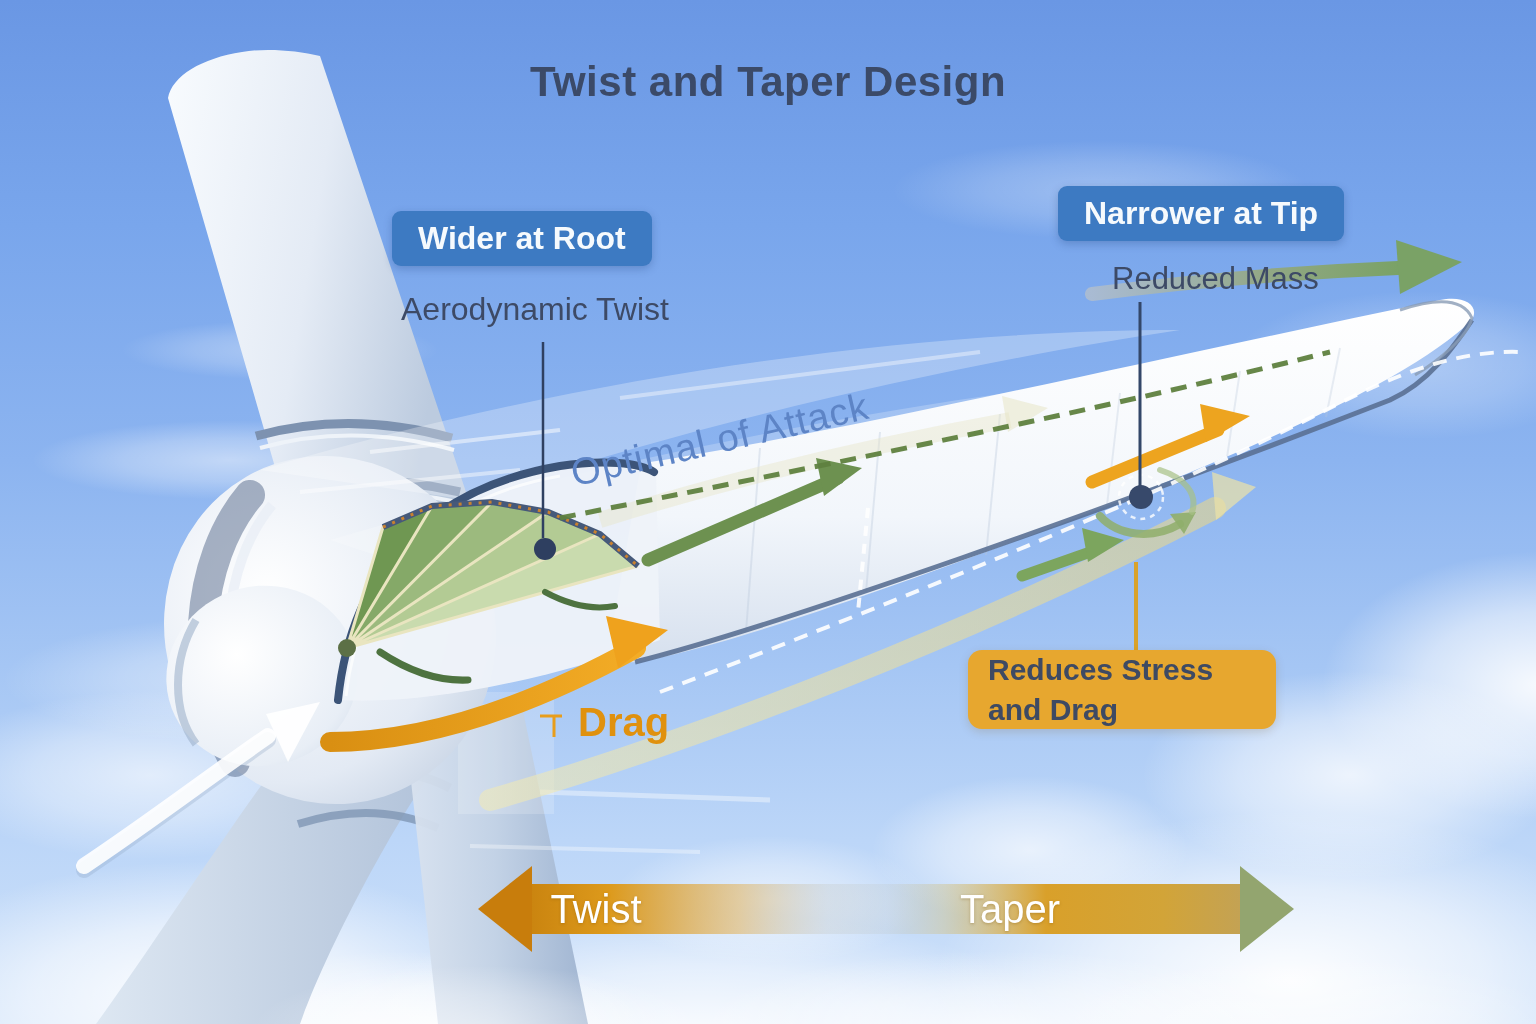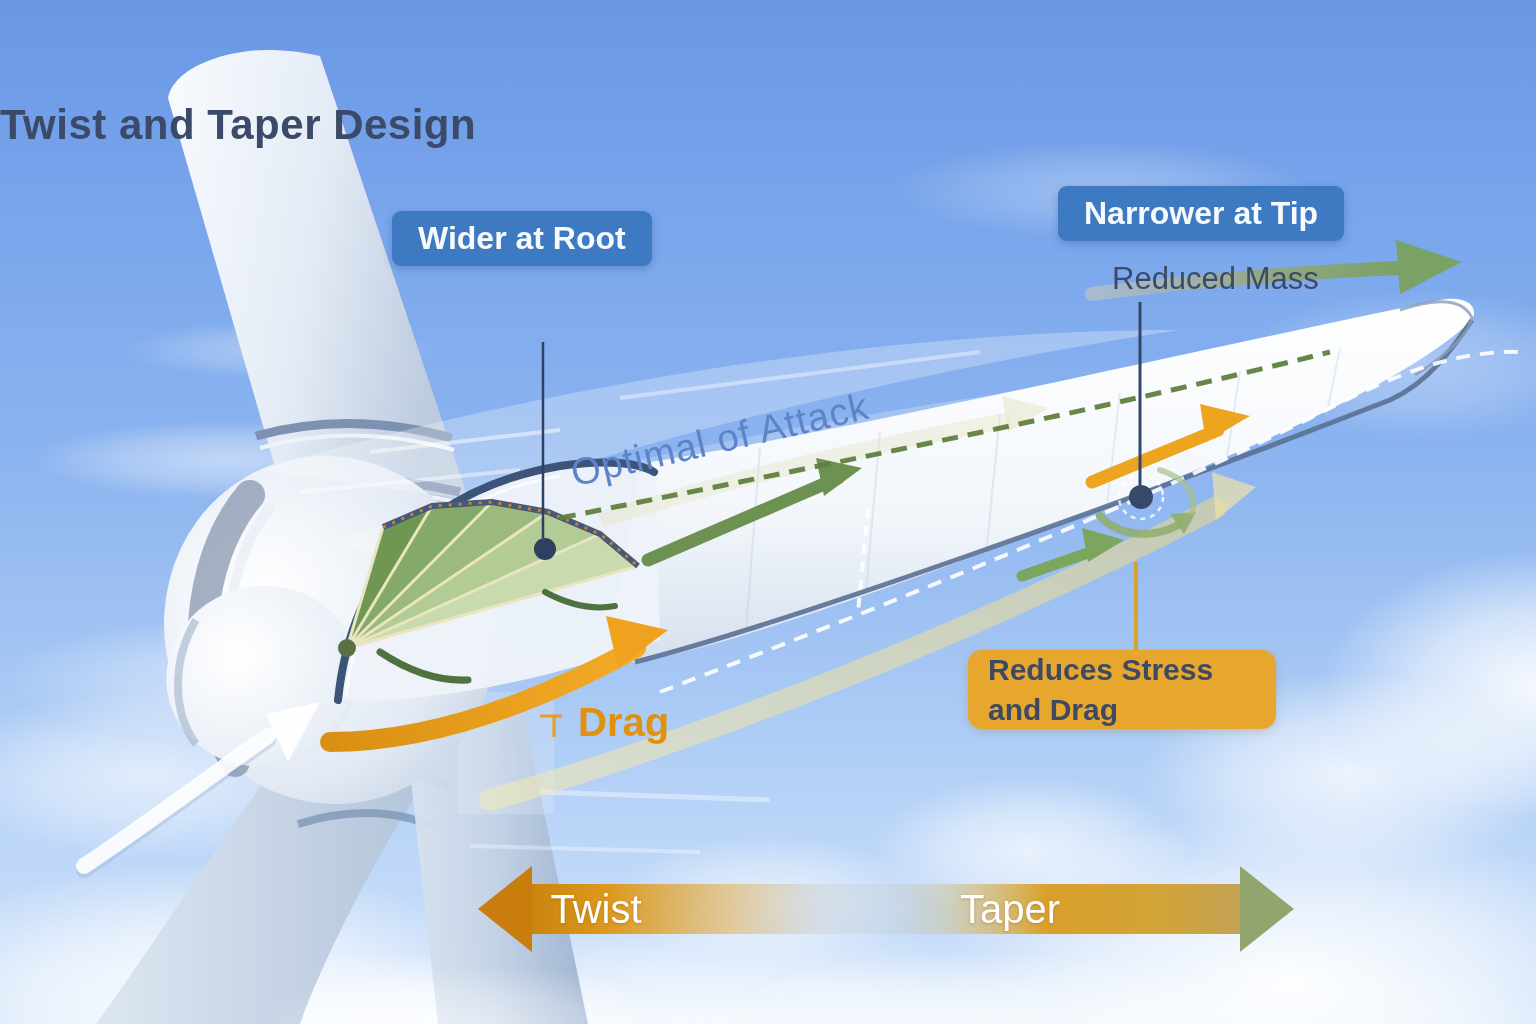--- a/index.html
+++ b/index.html
@@ -5,21 +5,21 @@
   html,body{margin:0;padding:0;background:#222;}
   #stage{
     position:relative;width:1536px;height:1024px;overflow:hidden;
     font-family:"Liberation Sans","DejaVu Sans",sans-serif;
     background:linear-gradient(180deg,#6a97e4 0%,#79a6ec 22%,#8cb4f0 45%,#a5c6f4 65%,#bcd6f8 82%,#cfe2fa 100%);
   }
   .cloud{position:absolute;pointer-events:none;
     background:radial-gradient(ellipse at center,rgba(255,255,255,.95) 0%,rgba(255,255,255,.55) 38%,rgba(255,255,255,0) 70%);}
   svg{position:absolute;left:0;top:0;}
   .txt{position:absolute;white-space:nowrap;}
-  .title{left:0;right:0;top:58px;text-align:left;font-size:42px;font-weight:700;color:#3b4a68;letter-spacing:.5px;margin-top:43px;}
+  .title{left:0;right:0;top:58px;text-align:center;font-size:42px;font-weight:700;color:#3b4a68;letter-spacing:.5px;}
   .badge{background:#3d7ac2;color:#f6fafd;font-size:32px;font-weight:600;
     padding:9px 26px;border-radius:9px;box-shadow:0 3px 8px rgba(30,60,120,.28);}
   .badge-root{left:392px;top:211px;}
   .badge-tip{left:1058px;top:186px;}
   .caption{font-size:31px;font-weight:500;color:#3d4a66;}
   .caption-root{left:401px;top:291px;font-size:32px;}
   .caption-tip{left:1112px;top:261px;}
   .flow-label{left:720px;top:440px;transform:translate(-50%,-50%) rotate(-13deg);
     font-size:38px;font-weight:500;color:#5d84c6;letter-spacing:1px;}
   .hub-label{left:34px;top:700px;font-size:36px;font-weight:600;color:#3d4a66;line-height:64px;}
@@ -240,20 +240,21 @@
     <g>
       <rect x="522" y="884" width="728" height="50" fill="url(#barGrad)"></rect>
       <polygon points="478,909 532,866 532,952" fill="#c87d0c"></polygon>
       <polygon points="1294,909 1240,866 1240,952" fill="#93a56f"></polygon>
     </g>
   </svg>
 
   <div class="txt title">Twist and Taper Design</div>
 
   <div class="txt badge badge-root">Wider at Root</div>
+  <div class="txt caption caption-root">Aerodynamic Twist</div>
 
   <div class="txt badge badge-tip">Narrower at Tip</div>
   <div class="txt caption caption-tip">Reduced Mass</div>
 
   <div class="txt flow-label">Optimal of Attack</div>
 
 
   <div class="txt drag-label">Drag</div>
 
   <div class="txt stress-box">Reduces Stress and Drag</div>

